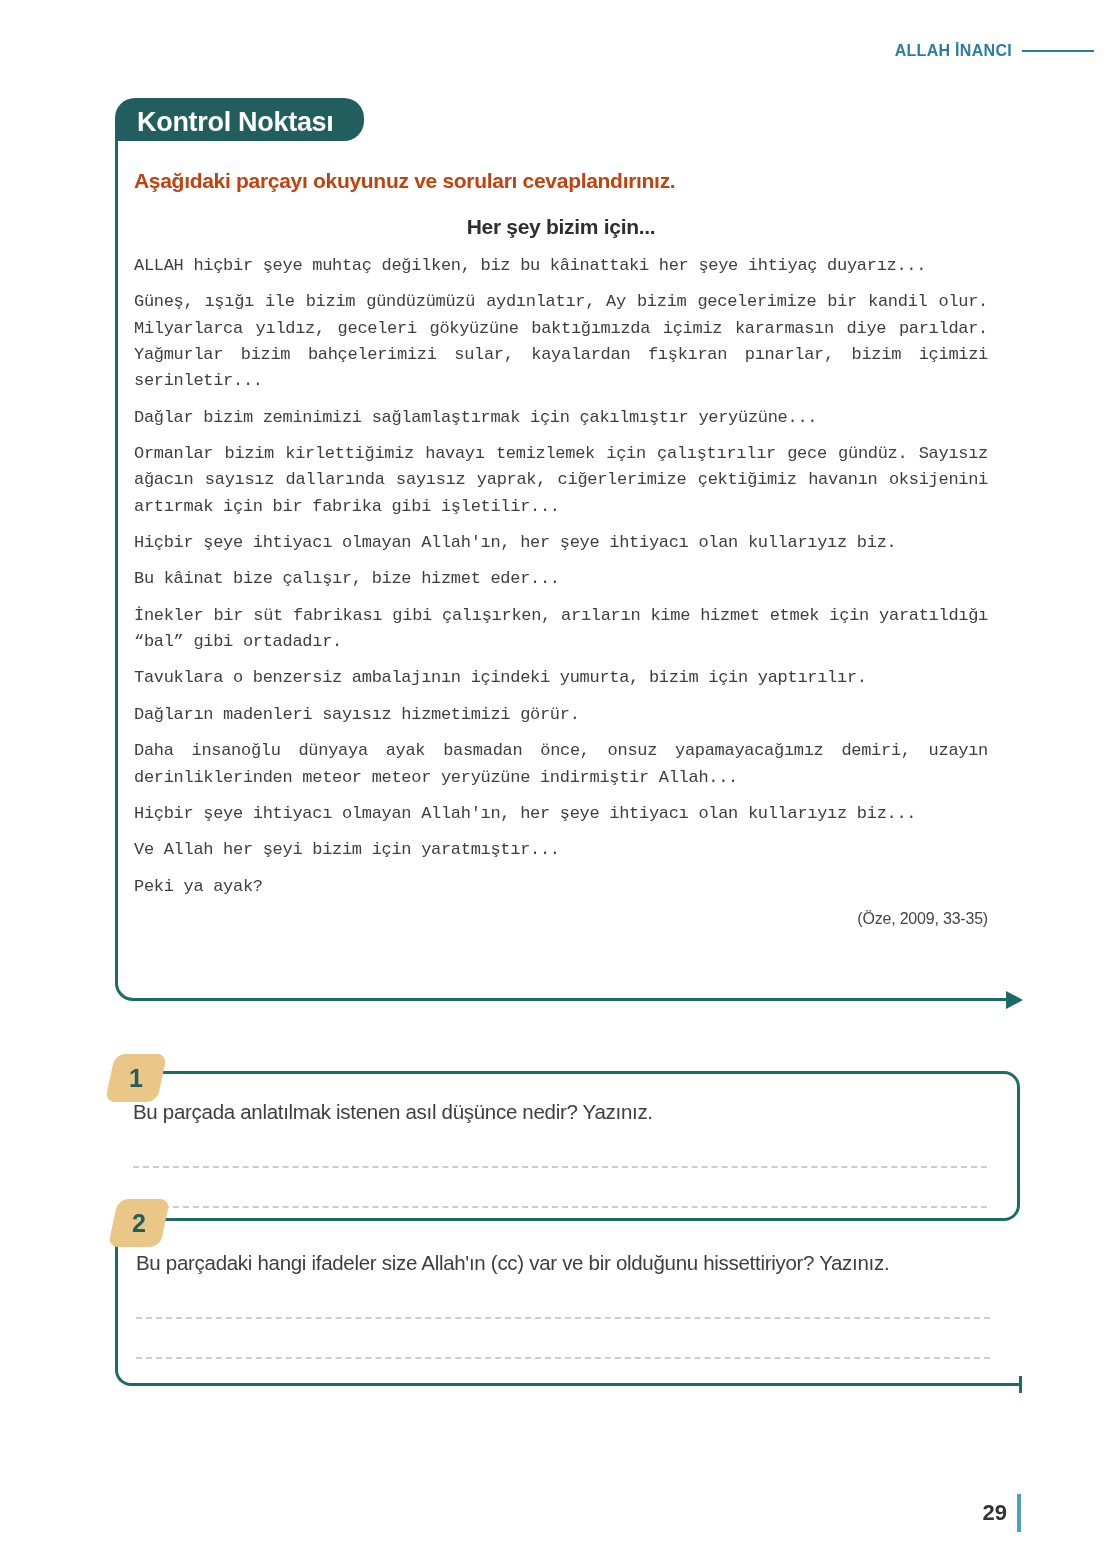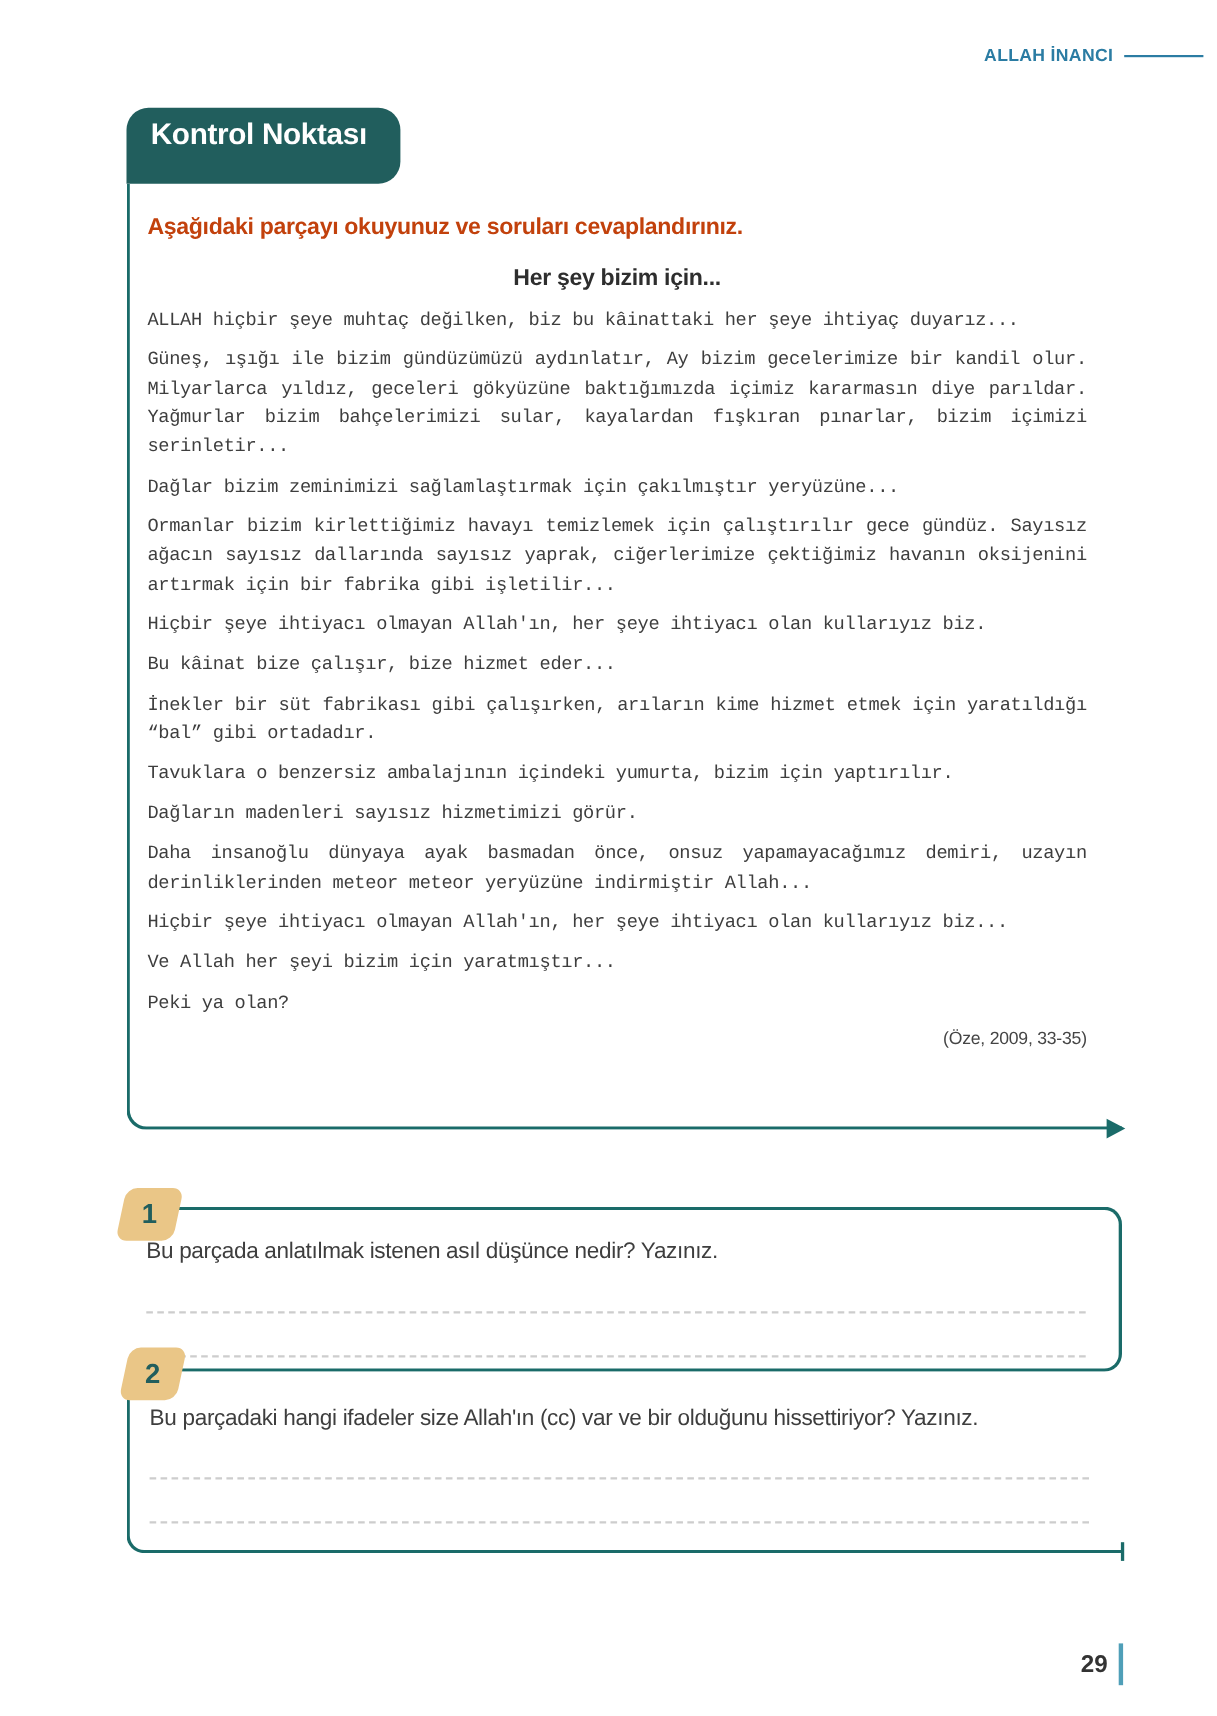--- a/index.html
+++ b/index.html
@@ -32,21 +32,21 @@
     margin-left:10px;
   }
   .header-rule{ width:72px; height:2px; background:var(--header-blue); }
 
   
   .control-badge{
     display:inline-block;
     margin:38px 0 0 115px;
     background:var(--teal-dark);
     color:#fff; font-weight:bold; font-size:27px;
-    padding:9px 30px 29px 22px;
+    padding:9px 30px 3px 22px;
     border-radius:20px 20px 20px 0;
     letter-spacing:-0.3px;
   }
   .main-box{
     position:relative;
     margin:0 86px 0 115px;
     border-left:3px solid var(--teal);
     border-bottom:3px solid var(--teal);
     border-bottom-left-radius:18px;
     padding:28px 32px 70px 16px;
@@ -158,21 +158,21 @@
         <p class="para">Dağlar bizim zeminimizi sağlamlaştırmak için çakılmıştır yeryüzüne...</p>
         <p class="para">Ormanlar bizim kirlettiğimiz havayı temizlemek için çalıştırılır gece gündüz. Sayısız ağacın sayısız dallarında sayısız yaprak, ciğerlerimize çektiğimiz havanın oksijenini artırmak için bir fabrika gibi işletilir...</p>
         <p class="para">Hiçbir şeye ihtiyacı olmayan Allah'ın, her şeye ihtiyacı olan kullarıyız biz.</p>
         <p class="para">Bu kâinat bize çalışır, bize hizmet eder...</p>
         <p class="para">İnekler bir süt fabrikası gibi çalışırken, arıların kime hizmet etmek için yaratıldığı “bal” gibi ortadadır.</p>
         <p class="para">Tavuklara o benzersiz ambalajının içindeki yumurta, bizim için yaptırılır.</p>
         <p class="para">Dağların madenleri sayısız hizmetimizi görür.</p>
         <p class="para">Daha insanoğlu dünyaya ayak basmadan önce, onsuz yapamayacağımız demiri, uzayın derinliklerinden meteor meteor yeryüzüne indirmiştir Allah...</p>
         <p class="para">Hiçbir şeye ihtiyacı olmayan Allah'ın, her şeye ihtiyacı olan kullarıyız biz...</p>
         <p class="para">Ve Allah her şeyi bizim için yaratmıştır...</p>
-        <p class="para">Peki ya olan?</p>
+        <p class="para">Peki ya ayak?</p>
       </div>
     <div class="citation">(Öze, 2009, 33-35)</div>
   </div>
 
   <div class="q-block">
     <div class="q1-box">
       <div class="q-badge q1-badge">
         <span>1</span>
       </div>
       <div class="q-text">Bu parçada anlatılmak istenen asıl düşünce nedir? Yazınız.</div>

